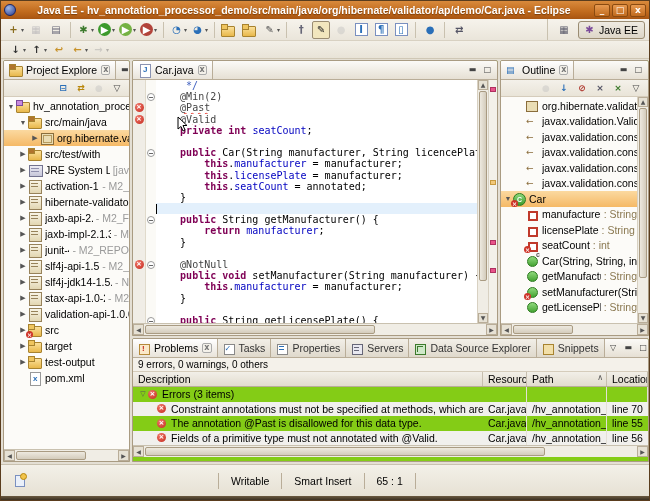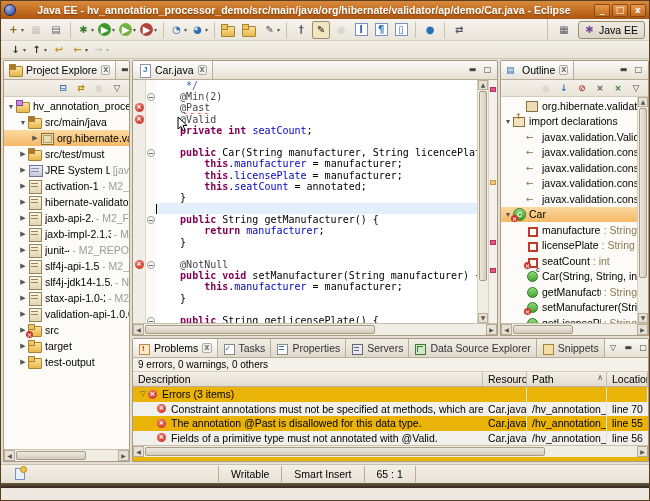--- a/index.html
+++ b/index.html
@@ -28,21 +28,21 @@
   .tbtn.disabled { opacity:.38; }
   .tico { width:13px; height:13px; display:flex; align-items:center; justify-content:center; font:bold 10px/13px "DejaVu Sans",sans-serif; }
   .tico.round { border-radius:50%; }
   .dd { font-size:6px; color:#555; margin-left:1px; }
   .tsep { width:1px; height:16px; background:#C9C1AF; margin:0 4px; }
   #persp-btn { display:flex; align-items:center; height:18px; margin-left:4px; padding:0 6px 0 4px; background:linear-gradient(#EFEBE2,#DDD6C8); border:1px solid #9A8C72; border-radius:3px; font-size:10.5px; }
   #persp-btn .tico { margin-right:3px; }
 
   
   #main { position:relative; height:405px; background:#E4DFD4; }
-  .panel { position:absolute; background:#eab308; border:1px solid #A99B82; border-radius:2px 2px 0 0; overflow:hidden; display:flex; flex-direction:column; }
+  .panel { position:absolute; background:#84cc16; border:1px solid #A99B82; border-radius:2px 2px 0 0; overflow:hidden; display:flex; flex-direction:column; }
   #project-explorer { left:2px; top:1px; width:127px; height:402px; }
   #editor { left:131px; top:1px; width:366px; height:276px; }
   #outline { left:499px; top:1px; width:149px; height:276px; }
   #problems { left:131px; top:279px; width:517px; height:124px; }
 
   
   .vhead { height:19px; flex:none; background:linear-gradient(#FBFAF7,#E6E0D4); border-bottom:1px solid #B9AD98; display:flex; align-items:stretch; }
   .vtab { display:flex; align-items:center; padding:0 5px; background:linear-gradient(#FFFFFF,#E9E4DA); border-right:1px solid #B9AD98; font-size:10.5px; white-space:nowrap; }
   .vtab .close-x { margin-left:4px; color:#777; font:bold 8px/8px "DejaVu Sans",sans-serif; border:1px solid #AAA; border-radius:2px; padding:0 1px; background:#F4F1EA; }
   .vtab.inactive { background:linear-gradient(#F2EFE8,#DFD9CC); color:#333; }
@@ -139,21 +139,21 @@
   .pti-problems::after { content:"!"; position:absolute; left:4px; top:0; color:#C42B1F; font:bold 8px/11px "Liberation Sans",sans-serif; }
   .pti-tasks::after { content:"\2713"; position:absolute; left:2px; top:0; color:#2A6FB8; font:bold 8px/11px "DejaVu Sans",sans-serif; }
   .pti-properties::after { content:""; position:absolute; left:3px; top:3px; width:5px; height:1px; background:#2A6FB8; box-shadow:0 3px 0 #2A6FB8; }
   .pti-servers::before { background:#E8E8F0; border-color:#667; }
   .pti-servers::after { content:""; position:absolute; left:3px; top:4px; width:5px; height:1px; background:#667; box-shadow:0 3px 0 #667; }
   .pti-dse::before { background:#CFE8C9; border-color:#3C7A2C; }
   .pti-dse::after { content:""; position:absolute; left:3px; top:3px; width:5px; height:5px; border-left:1px solid #3C7A2C; border-top:1px solid #3C7A2C; }
   .pti-snippets::before { background:#F2DFA8; border-color:#A8832F; }
 
   
-  #statusbar { height:19px; background:linear-gradient(#F3F0E8,#E6E1D4); border-top:1px solid #C9C1AF; display:flex; align-items:center; font-size:10.5px; }
+  #statusbar { height:32px; background:linear-gradient(#F3F0E8,#E6E1D4); border-top:1px solid #C9C1AF; display:flex; align-items:center; font-size:10.5px; }
   #status-icon { width:10px; height:12px; margin:0 8px 0 14px; background:#EAF0FA; border:1px solid #7A90C0; position:relative; }
   #status-icon::after { content:""; position:absolute; right:-3px; top:-3px; width:5px; height:5px; border-radius:50%; background:#F2C44B; border:1px solid #B8860B; }
   .st-sep { width:1px; height:16px; background:#B9AD98; }
   .st-cell { padding:0 12px; white-space:nowrap; }
   #bottomedge { height:5px; background:linear-gradient(#6B5A41,#2F261A); }
 
   #mouse-cursor { position:absolute; z-index:50; }
 </style>
 </head>
 <body>
@@ -326,21 +326,21 @@
           <div class="trow sel">
             <span style="width: 26px; flex: 0 0 auto;"></span>
             <span class="expander">▶</span>
             <span class="ti ti-package"></span>
             <span class="lbl">org.hibernate.validator</span>
           </div>
           <div class="trow">
             <span style="width: 14px; flex: 0 0 auto;"></span>
             <span class="expander">▶</span>
             <span class="ti ti-srcfolder"></span>
-            <span class="lbl">src/test/must</span>
+            <span class="lbl">src/test/with</span>
           </div>
           <div class="trow">
             <span style="width: 14px; flex: 0 0 auto;"></span>
             <span class="expander">▶</span>
             <span class="ti ti-jre"></span>
             <span class="lbl">JRE System Library</span>
             <span class="qual">[jav</span>
           </div>
           <div class="trow">
             <span style="width: 14px; flex: 0 0 auto;"></span>
@@ -415,20 +415,26 @@
             <span style="width: 14px; flex: 0 0 auto;"></span>
             <span class="expander">▶</span>
             <span class="ti ti-folder"></span>
             <span class="lbl">target</span>
           </div>
           <div class="trow">
             <span style="width: 14px; flex: 0 0 auto;"></span>
             <span class="expander">▶</span>
             <span class="ti ti-folder"></span>
             <span class="lbl">test-output</span>
+          </div>
+          <div class="trow">
+            <span style="width: 14px; flex: 0 0 auto;"></span>
+            <span class="expander"></span>
+            <span class="ti ti-xml"></span>
+            <span class="lbl">pom.xml</span>
           </div>
         </div>
       <div class="hscroll">
         <span class="hsb-btn" style="left:0">◀</span>
         <div class="hthumb" style="left:12px;width:70px"></div>
         <span class="hsb-btn" style="right:0">▶</span>
       </div>
     </div>
 
     <div id="editor" class="panel">
@@ -628,26 +634,20 @@
             <span class="tico" style="color: rgb(68, 68, 68); font-size: 9px;">▽</span>
           </div>
         </div>
       <div style="flex:1;display:flex;overflow:hidden">
         <div class="tree" id="ol-tree">
             <div class="trow o-row">
               <span style="width: 15px; flex: 0 0 auto;"></span>
               <span class="expander"></span>
               <span class="oi oi-pkg"></span>
               <span class="lbl">org.hibernate.validator.ap</span>
-            </div>
-            <div class="trow o-row">
-              <span style="width: 2px; flex: 0 0 auto;"></span>
-              <span class="expander">▼</span>
-              <span class="oi oi-impfolder"></span>
-              <span class="lbl">import declarations</span>
             </div>
             <div class="trow o-row">
               <span style="width: 15px; flex: 0 0 auto;"></span>
               <span class="expander"></span>
               <span class="oi oi-import"></span>
               <span class="lbl">javax.validation.Valid</span>
             </div>
             <div class="trow o-row">
               <span style="width: 15px; flex: 0 0 auto;"></span>
               <span class="expander"></span>

